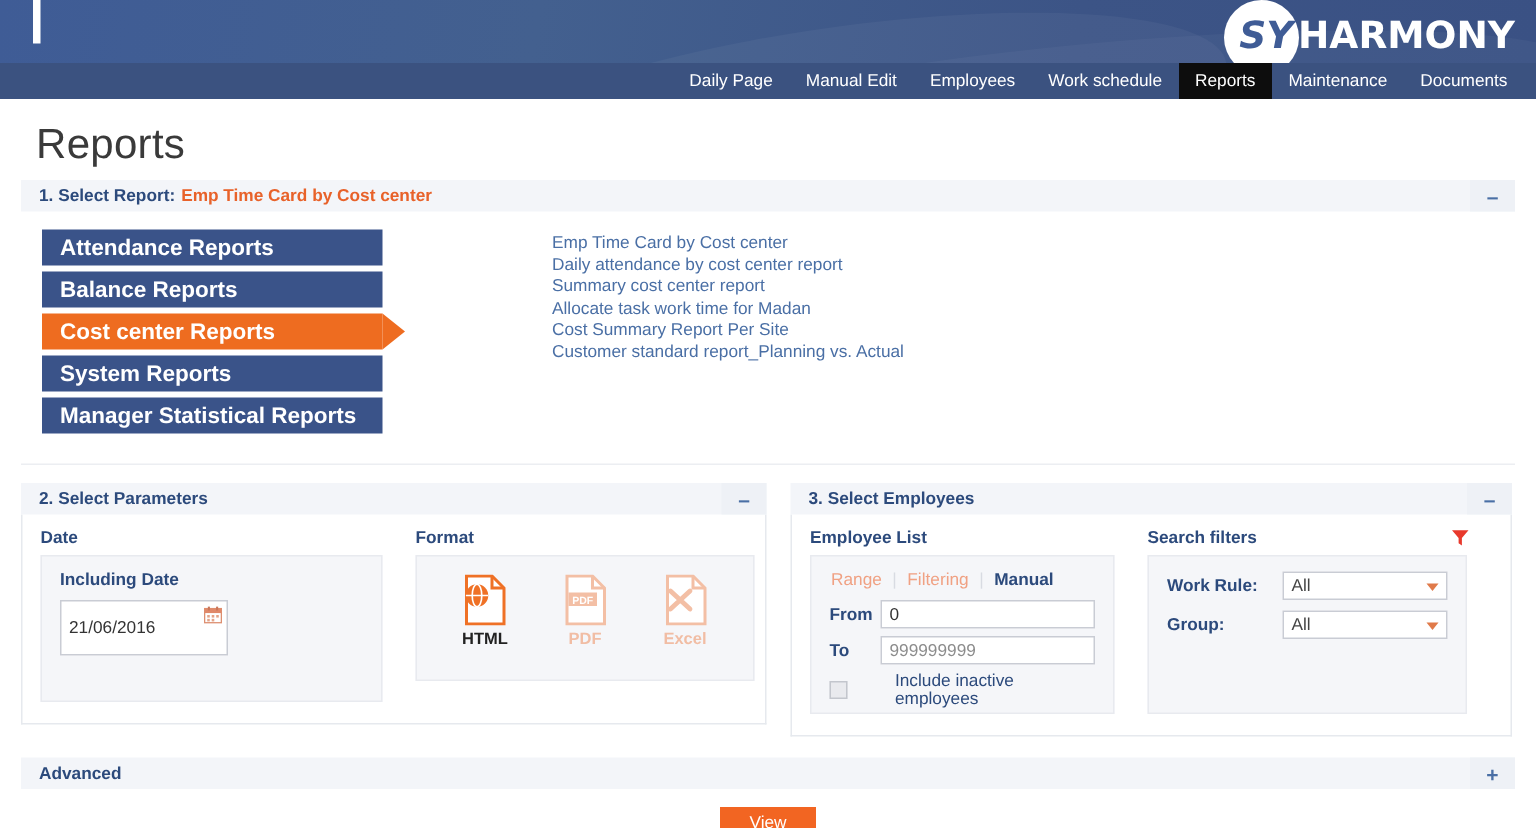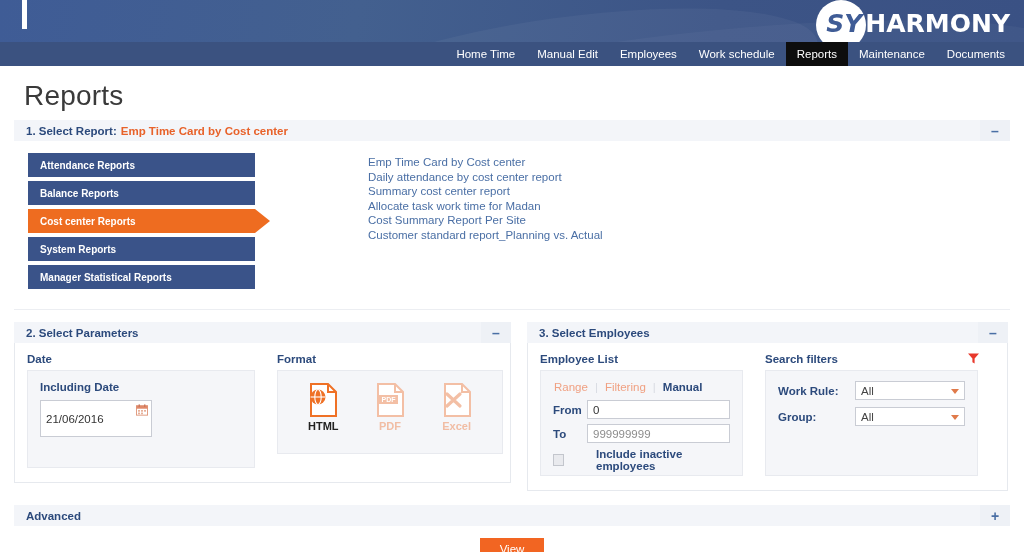--- a/index.html
+++ b/index.html
@@ -134,21 +134,21 @@
     display: flex;
     padding: 12px 0 16px 14px;
     border-bottom: 1px solid #eceef2;
   }
   .cat-list { width: 227px; }
   .cat {
     position: relative;
     height: 24px;
     background: #3a5389;
     color: #ffffff;
-    font-size: 10px;
+    font-size: 15px;
     font-weight: bold;
     display: flex; align-items: center;
     padding-left: 12px;
     margin-bottom: 4px;
     cursor: pointer;
   }
   .cat.active { background: #ee6c20; }
   .cat.active::after {
     content: "";
     position: absolute;
@@ -276,21 +276,21 @@
   }
   .txt-input.muted { color: #8c8c8c; }
   .chk-row { display: flex; align-items: center; margin-top: 4px; }
   .chkbox {
     width: 12px; height: 12px;
     border: 1px solid #c3c6cd;
     background: #e9eaee;
     margin-right: 8px;
     cursor: pointer;
   }
-  .chk-label { font-size: 11.5px; font-weight: bold; color: #2c4a7c; margin-left: 24px; }
+  .chk-label { font-size: 11.5px; font-weight: normal; color: #2c4a7c; margin-left: 24px; }
 
   .srch-head-wrap { position: relative; }
   .funnel {
     position: absolute;
     right: -2px; top: -1px;
     cursor: pointer;
   }
   .sel-row { display: flex; align-items: center; margin-bottom: 7px; }
   .sel-label {
     width: 86px;
@@ -357,21 +357,21 @@
   <div class="logo">
     <div class="logo-circle"></div>
     <div class="logo-text">
       <span class="logo-sy">SY</span>
       <span class="logo-harmony">HARMONY</span>
     </div>
   </div>
 </div>
 
 <div class="navbar">
-  <div class="nav-item">Home Time</div>
+  <div class="nav-item">Daily Page</div>
   <div class="nav-item">Manual Edit</div>
   <div class="nav-item">Employees</div>
   <div class="nav-item">Work schedule</div>
   <div class="nav-item active">Reports</div>
   <div class="nav-item">Maintenance</div>
   <div class="nav-item">Documents</div>
 </div>
 
 <div class="page">
 

